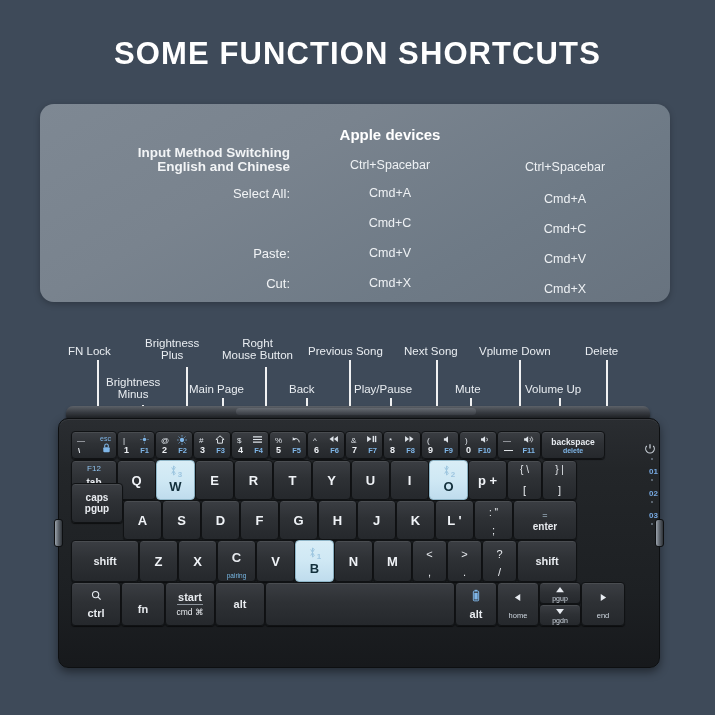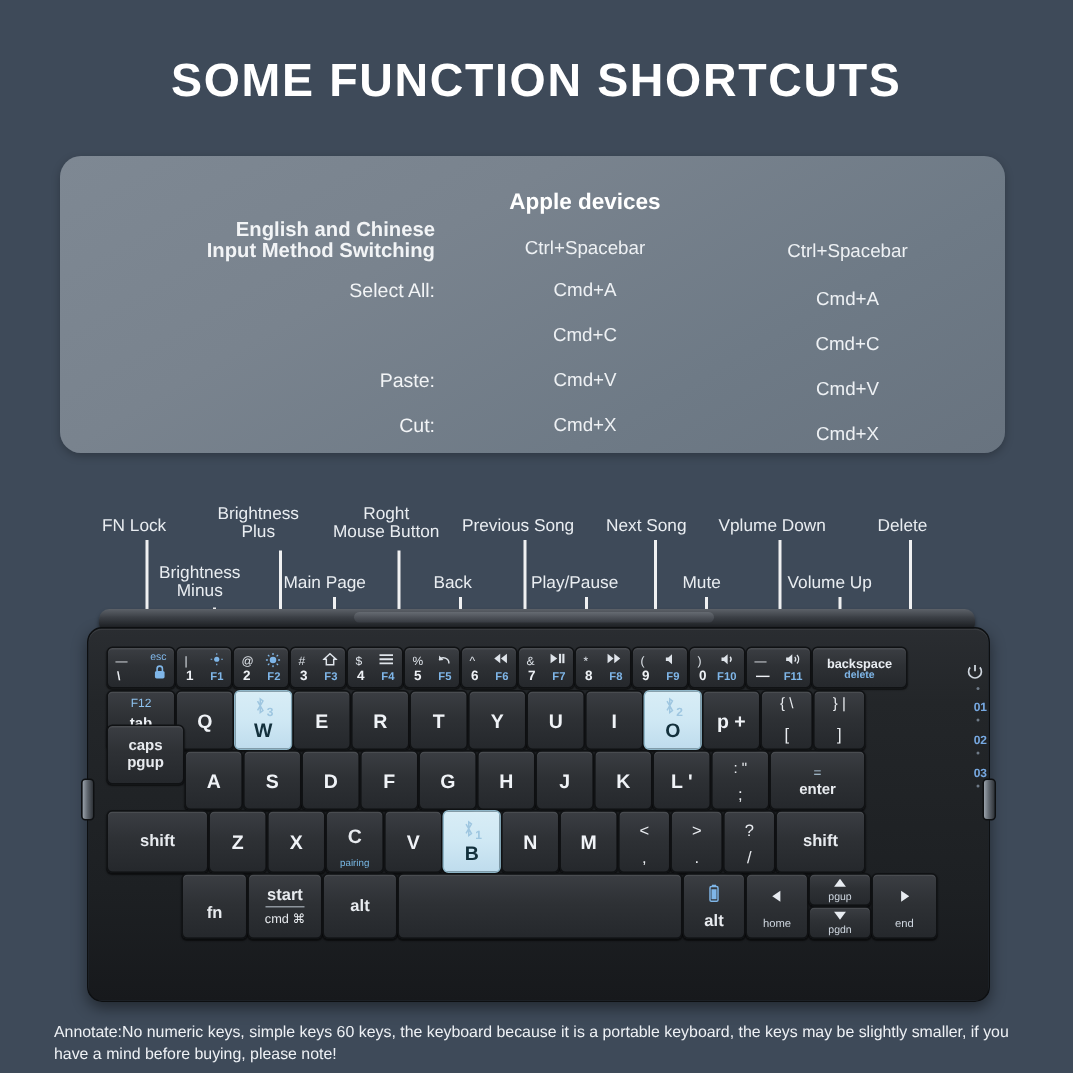--- a/index.html
+++ b/index.html
@@ -114,22 +114,22 @@
 <body>
 
 <div class="page">
 
   <div class="title">SOME FUNCTION SHORTCUTS</div>
 
   <div class="panel">
     <div class="col-head ch-apple">Apple devices</div>
 
     <div class="rowlabel bold" style="left:20px;top:42px;width:230px;">
+      <div>Input Method Switching</div>
       <div>English and Chinese</div>
-      <div>Input Method Switching</div>
     </div>
     <div class="cellA" style="top:54px;">Ctrl+Spacebar</div>
     <div class="cellB" style="top:56px;">Ctrl+Spacebar</div>
 
     <div class="rowlabel" style="left:20px;top:82px;width:230px;">Select All:</div>
     <div class="cellA" style="top:82px;">Cmd+A</div>
     <div class="cellB" style="top:88px;">Cmd+A</div>
 
     <div class="cellA" style="top:112px;">Cmd+C</div>
     <div class="cellB" style="top:118px;">Cmd+C</div>
@@ -499,20 +499,29 @@
           <span class="dual-bot" style="font-size:11px;">.</span>
         </div>
         <div class="key" style="left:411px;top:109px;width:33px;height:40px;">
           <span class="dual-top" style="font-size:11px;top:7px;">?</span>
           <span class="dual-bot" style="font-size:11px;">/</span>
         </div>
         <div class="key" style="left:446px;top:109px;width:58px;height:40px;">
           <span style="font-size:11px;font-weight:bold;">shift</span>
         </div>
 
+        <div class="key" style="left:0px;top:151px;width:48px;height:42px;">
+          <span class="lbl-c" style="top:7px;">
+            <svg width="11" height="11" viewBox="0 0 12 12">
+                <circle cx="5" cy="5" r="3.4" fill="none" stroke="#e3e8ee" stroke-width="1.2"></circle>
+                <line x1="7.5" y1="7.5" x2="10.5" y2="10.5" stroke="#e3e8ee" stroke-width="1.3"></line>
+              </svg>
+          </span>
+          <span class="lbl-c" style="bottom:6px;font-size:11px;font-weight:bold;">ctrl</span>
+        </div>
         <div class="key" style="left:50px;top:151px;width:42px;height:42px;">
           <span style="font-size:11px;font-weight:bold;margin-top:10px;">fn</span>
         </div>
         <div class="key" style="left:94px;top:151px;width:48px;height:42px;">
           <div style="text-align:center;">
             <div style="font-size:11px;font-weight:bold;padding-bottom:1px;border-bottom:1px solid #8e959d;">start</div>
             <div style="font-size:8.5px;padding-top:2px;">cmd ⌘</div>
           </div>
         </div>
         <div class="key" style="left:144px;top:151px;width:48px;height:42px;">
@@ -577,15 +586,14 @@
         <div class="led" style="top:36px;">01</div>
         <div class="leddot" style="top:48px;"></div>
         <div class="led" style="top:58px;">02</div>
         <div class="leddot" style="top:70px;"></div>
         <div class="led" style="top:80px;">03</div>
         <div class="leddot" style="top:92px;"></div>
       </div>
     </div>
   </div>
 
-  <div class="footer">Annotate:No numeric keys, simple keys 60 keys, the keyboard because it is a portable keyboard, the keys may be slightly smaller, if you have a mind before buying, please note!</div>
 
 </div>
 
 </body></html>

